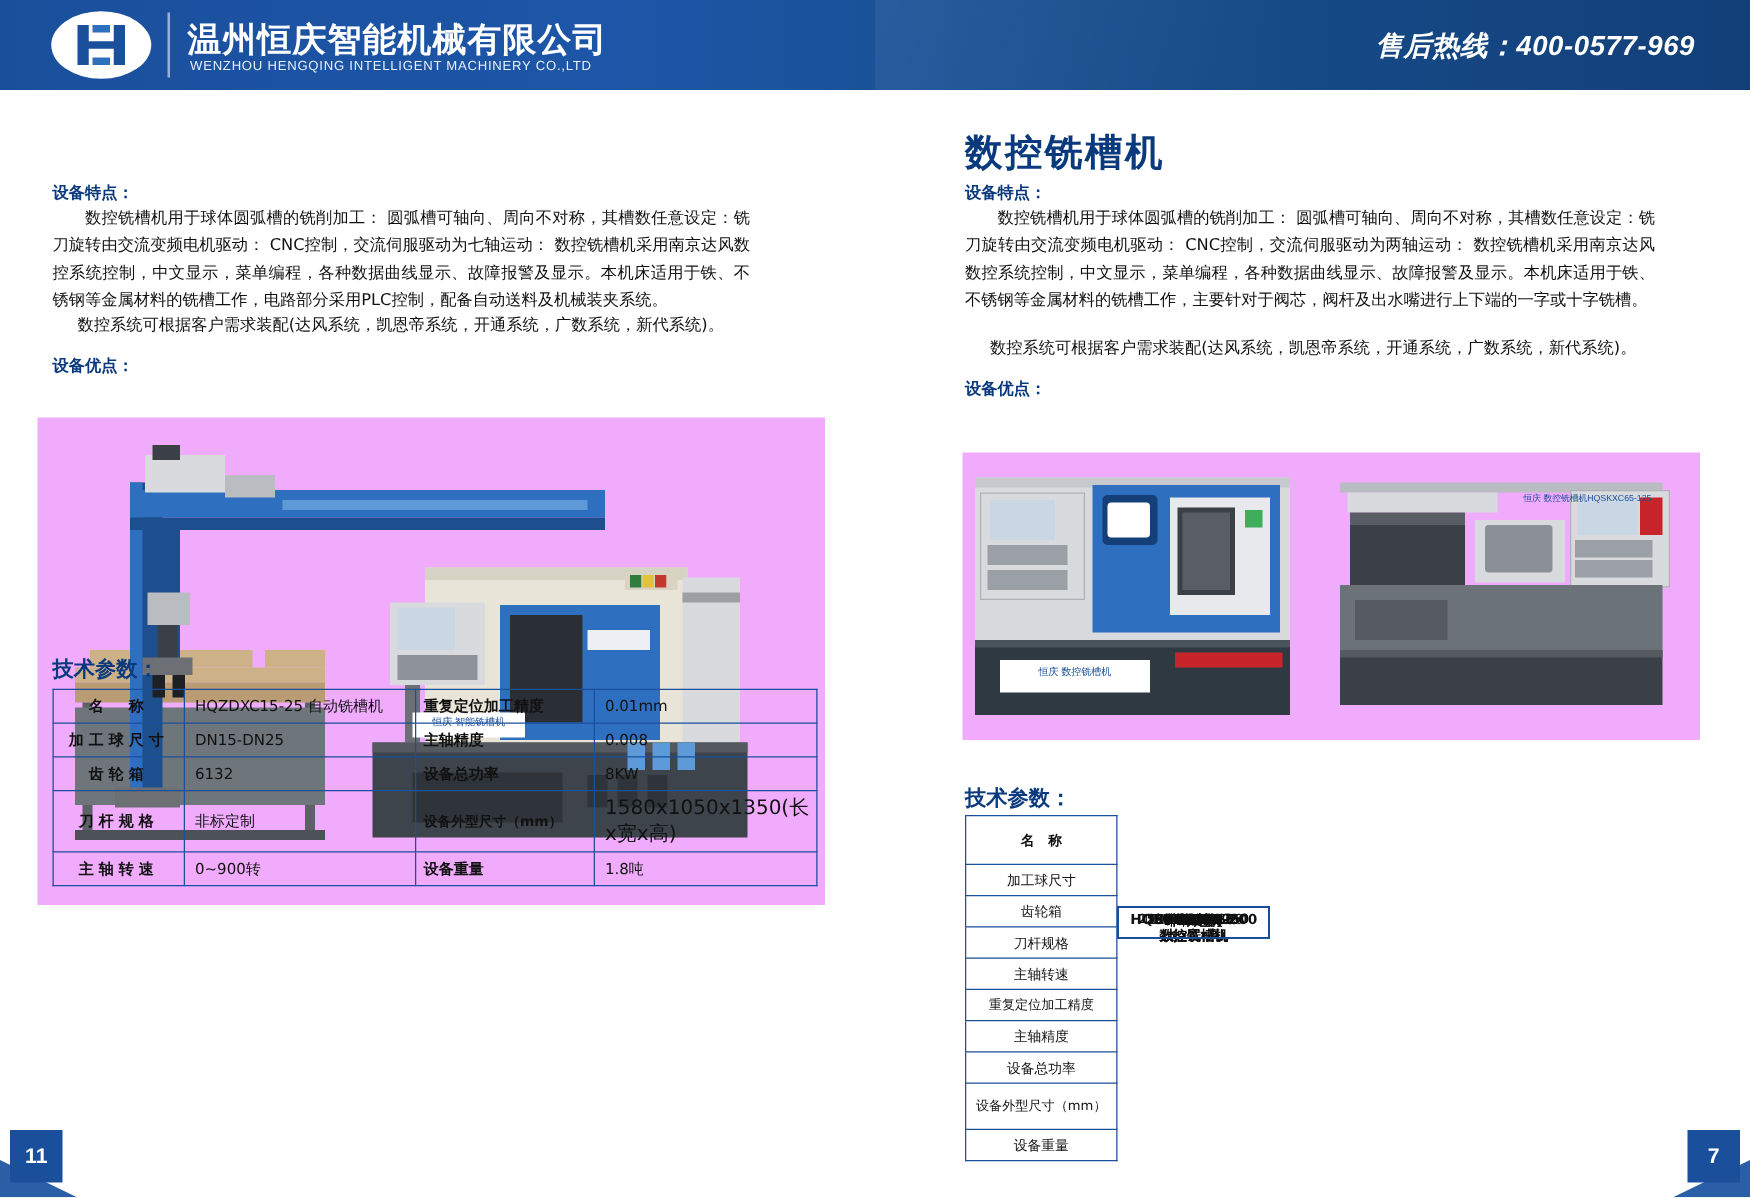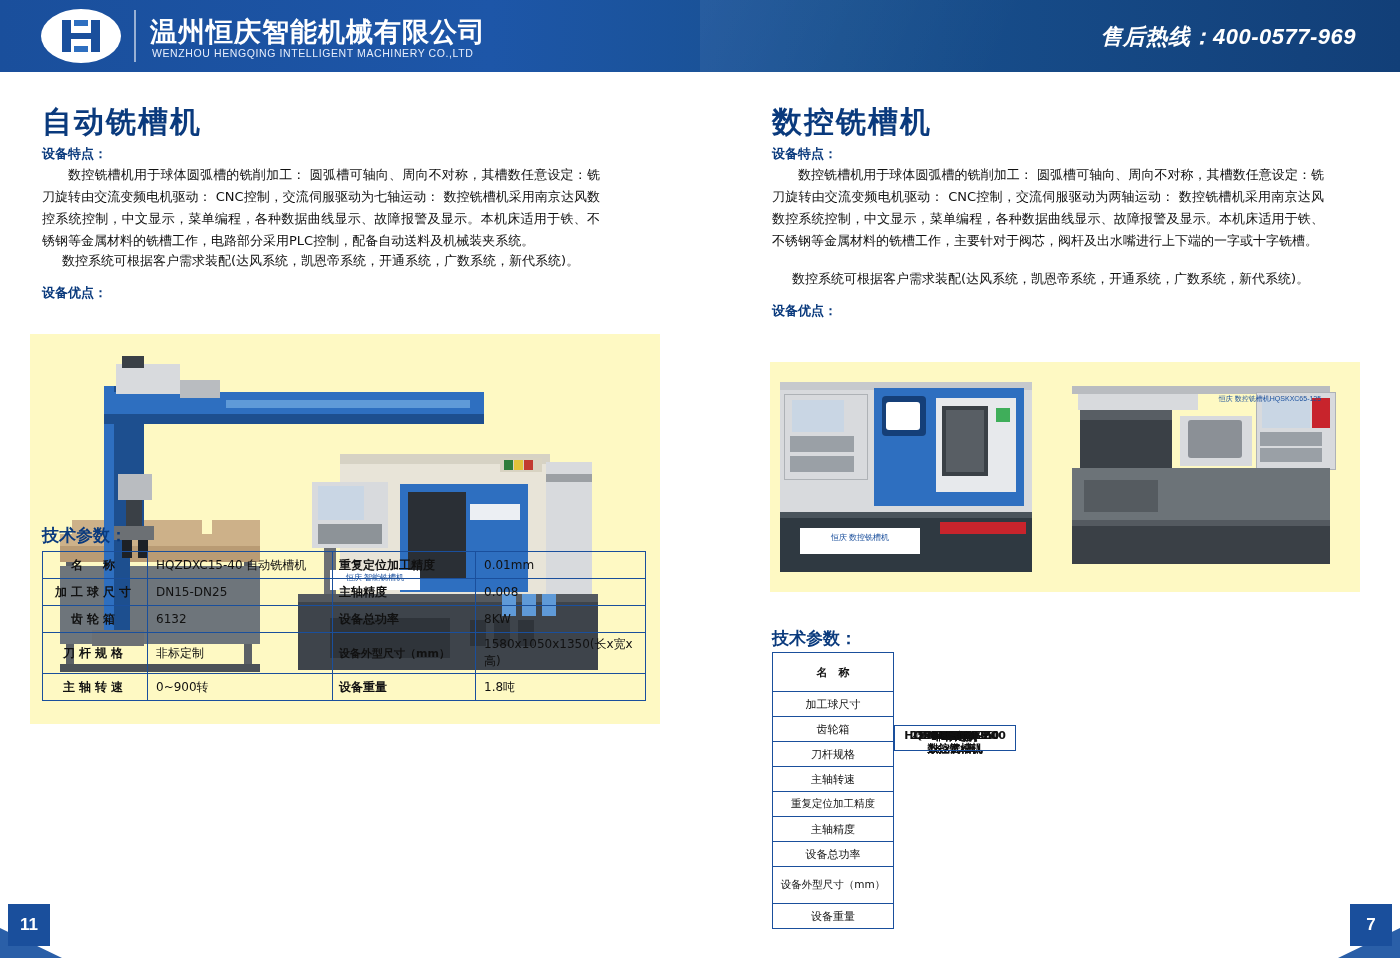--- a/index.html
+++ b/index.html
@@ -70,21 +70,21 @@
   .pnum{
     position:absolute;width:42px;height:42px;color:#fff;font-size:17px;font-weight:bold;
     display:flex;align-items:center;justify-content:center;
     background:#1a4f9c;
   }
   .pnum-l{left:8px;bottom:12px;}
   .pnum-r{right:8px;bottom:12px;}
   .corner-l{position:absolute;left:0;bottom:0;width:62px;height:30px;background:#2a5fa8;clip-path:polygon(0 0,100% 100%,0 100%);}
   .corner-r{position:absolute;right:0;bottom:0;width:62px;height:30px;background:#2a5fa8;clip-path:polygon(100% 0,100% 100%,0 100%);}
   
-  .photo{position:absolute;background:#fef9c3;}
+  .photo{position:absolute;background:#f0abfc;}
   
   .m{position:absolute;}
   .blue{background:#2e6fc0;}
   .dblue{background:#1d4f8f;}
   .lblue{background:#5f9ad8;}
   .gray{background:#b9bcc0;}
   .lgray{background:#d8dadd;}
   .dgray{background:#6c7074;}
   .cream{background:#e8e4d8;}
   .wood{background:#cdb189;}
@@ -105,21 +105,20 @@
   <div class="hdr-divider"></div>
   <div class="hdr-cn">温州恒庆智能机械有限公司</div>
   <div class="hdr-en">WENZHOU HENGQING INTELLIGENT MACHINERY CO.,LTD</div>
   <div class="hdr-hotline">
     <span>售后热线：</span><span class="num">400-0577-969</span>
   </div>
 </div>
 
 <div class="col col-left">
 
-  <div class="title" style="left:42px;top:30px;">自动铣槽机</div>
 
   <div class="sub-h" style="left:42px;top:73px;">设备特点：</div>
   <div class="para indent" style="left:42px;top:92px;width:558px;">数控铣槽机用于球体圆弧槽的铣削加工：  圆弧槽可轴向、周向不对称，其槽数任意设定：铣刀旋转由交流变频电机驱动：  CNC控制，交流伺服驱动为七轴运动：  数控铣槽机采用南京达风数控系统控制，中文显示，菜单编程，各种数据曲线显示、故障报警及显示。本机床适用于铁、不锈钢等金属材料的铣槽工作，电路部分采用PLC控制，配备自动送料及机械装夹系统。</div>
   <div class="para bold" style="left:62px;top:178px;width:540px;">数控系统可根据客户需求装配(达风系统，凯恩帝系统，开通系统，广数系统，新代系统)。</div>
 
   <div class="sub-h" style="left:42px;top:212px;">设备优点：</div>
 
   <div class="photo" style="left:30px;top:262px;width:630px;height:390px;">
 
     <div class="m wood" style="left:30px;top:200px;width:200px;height:12px;"></div>
@@ -181,41 +180,41 @@
     <div class="m" style="left:300px;top:236px;width:90px;height:20px;background:#ffffff;"></div>
     <div style="position:absolute;left:300px;top:238px;width:90px;font-size:8px;color:#1a4f9c;text-align:center;">恒庆  智能铣槽机</div>
   </div>
 
   <div class="sub-h" style="left:42px;top:452px;font-size:17px;">技术参数：</div>
 
   <table class="tbl-left" style="left:42px;top:479px;">
     <tbody>
         <tr>
       <td class="k">名　称</td>
-      <td class="v">HQZDXC15-40 自动铣槽机</td>
+      <td class="v">HQZDXC15-25 自动铣槽机</td>
       <td class="k2">重复定位加工精度</td>
       <td class="v2">0.01mm</td>
     </tr>
     <tr>
       <td class="k">加工球尺寸</td>
       <td class="v">DN15-DN25</td>
       <td class="k2">主轴精度</td>
       <td class="v2">0.008</td>
     </tr>
     <tr>
       <td class="k">齿轮箱</td>
       <td class="v">6132</td>
       <td class="k2">设备总功率</td>
       <td class="v2">8KW</td>
     </tr>
     <tr>
       <td class="k">刀杆规格</td>
       <td class="v">非标定制</td>
       <td class="k2" style="font-size:11px;">设备外型尺寸（mm）</td>
-      <td class="v2" style="font-size:12px;">1580x1050x1350(长x宽x高)</td>
+      <td class="v2" style="font-size:16px;">1580x1050x1350(长x宽x高)</td>
     </tr>
     <tr>
       <td class="k">主轴转速</td>
       <td class="v">0~900转</td>
       <td class="k2">设备重量</td>
       <td class="v2">1.8吨</td>
     </tr>
   </tbody>
     </table>
 

